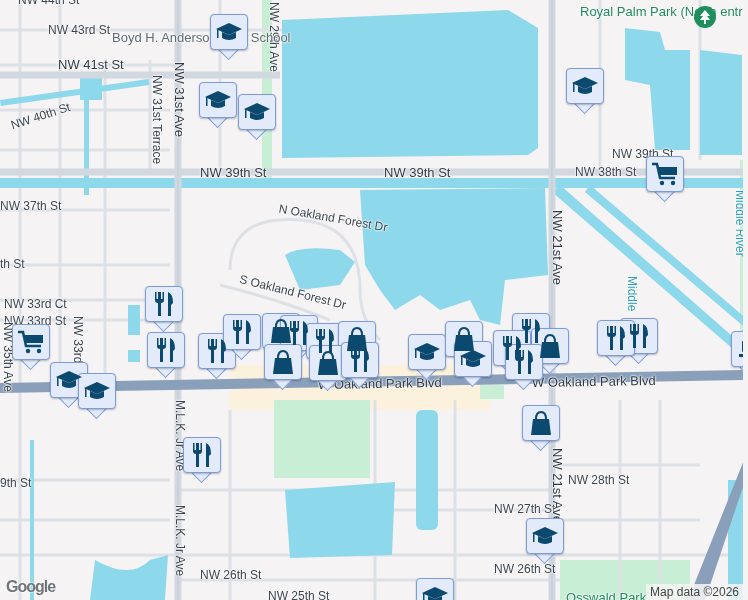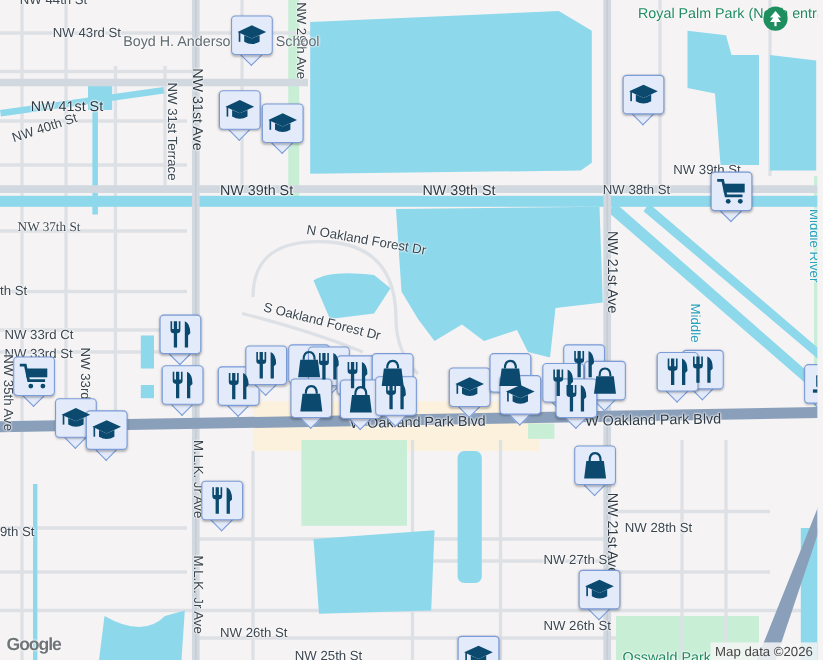--- a/index.html
+++ b/index.html
@@ -100,30 +100,30 @@
       <line x1="552" y1="0" x2="552" y2="600"></line>
     </g>
 
     <path d="M0 383 L748 370 L748 380 L0 393 Z" fill="#8a9fba"></path>
 
     <path d="M688 600 L748 450 L748 472 L705 600 Z" fill="#8a9fba"></path>
   </svg>
 
   <div class="label" style="left:18px;top:-6px;">NW 44th St</div>
   <div class="label" style="left:28px;top:24px;margin-left:20px;">NW 43rd St</div>
-  <div class="label big" style="left:28px;top:58px;margin-top:32px;">NW 41st St</div>
+  <div class="label big" style="left:58px;top:58px;">NW 41st St</div>
   <div class="label" style="left:10px;top:110px;transform:rotate(-18deg);">NW 40th St</div>
   <div class="label vert" style="left:163px;top:75px;">NW 31st Terrace</div>
   <div class="label vert big" style="left:186px;top:62px;">NW 31st Ave</div>
   <div class="label vert" style="left:280px;top:2px;">NW 29th Ave</div>
   <div class="label big" style="left:200px;top:166px;">NW 39th St</div>
   <div class="label big" style="left:384px;top:166px;">NW 39th St</div>
   <div class="label" style="left:612px;top:148px;">NW 39th St</div>
-  <div class="label" style="left:548px;top:166px;">NW 38th St</div>
-  <div class="label" style="left:16px;top:200px;font-family:Liberation Serif, serif;">NW 37th St</div>
+  <div class="label" style="left:575px;top:166px;">NW 38th St</div>
+  <div class="label" style="left:0px;top:200px;">NW 37th St</div>
   <div class="label" style="left:0px;top:258px;text-align:right;">th St</div>
   <div class="label" style="left:278px;top:212px;transform:rotate(10deg);">N Oakland Forest Dr</div>
   <div class="label" style="left:238px;top:286px;transform:rotate(14deg);">S Oakland Forest Dr</div>
   <div class="label" style="left:4px;top:298px;">NW 33rd Ct</div>
   <div class="label" style="left:4px;top:315px;">NW 33rd St</div>
   <div class="label vert" style="left:14px;top:322px;">NW 35th Ave</div>
   <div class="label vert" style="left:84px;top:316px;">NW 33rd Ave</div>
   <div class="label vert big" style="left:564px;top:210px;">NW 21st Ave</div>
   <div class="label big" style="left:318px;top:377px;transform:rotate(-1deg);">W Oakland Park Blvd</div>
   <div class="label big" style="left:532px;top:375px;transform:rotate(-1deg);">W Oakland Park Blvd</div>

